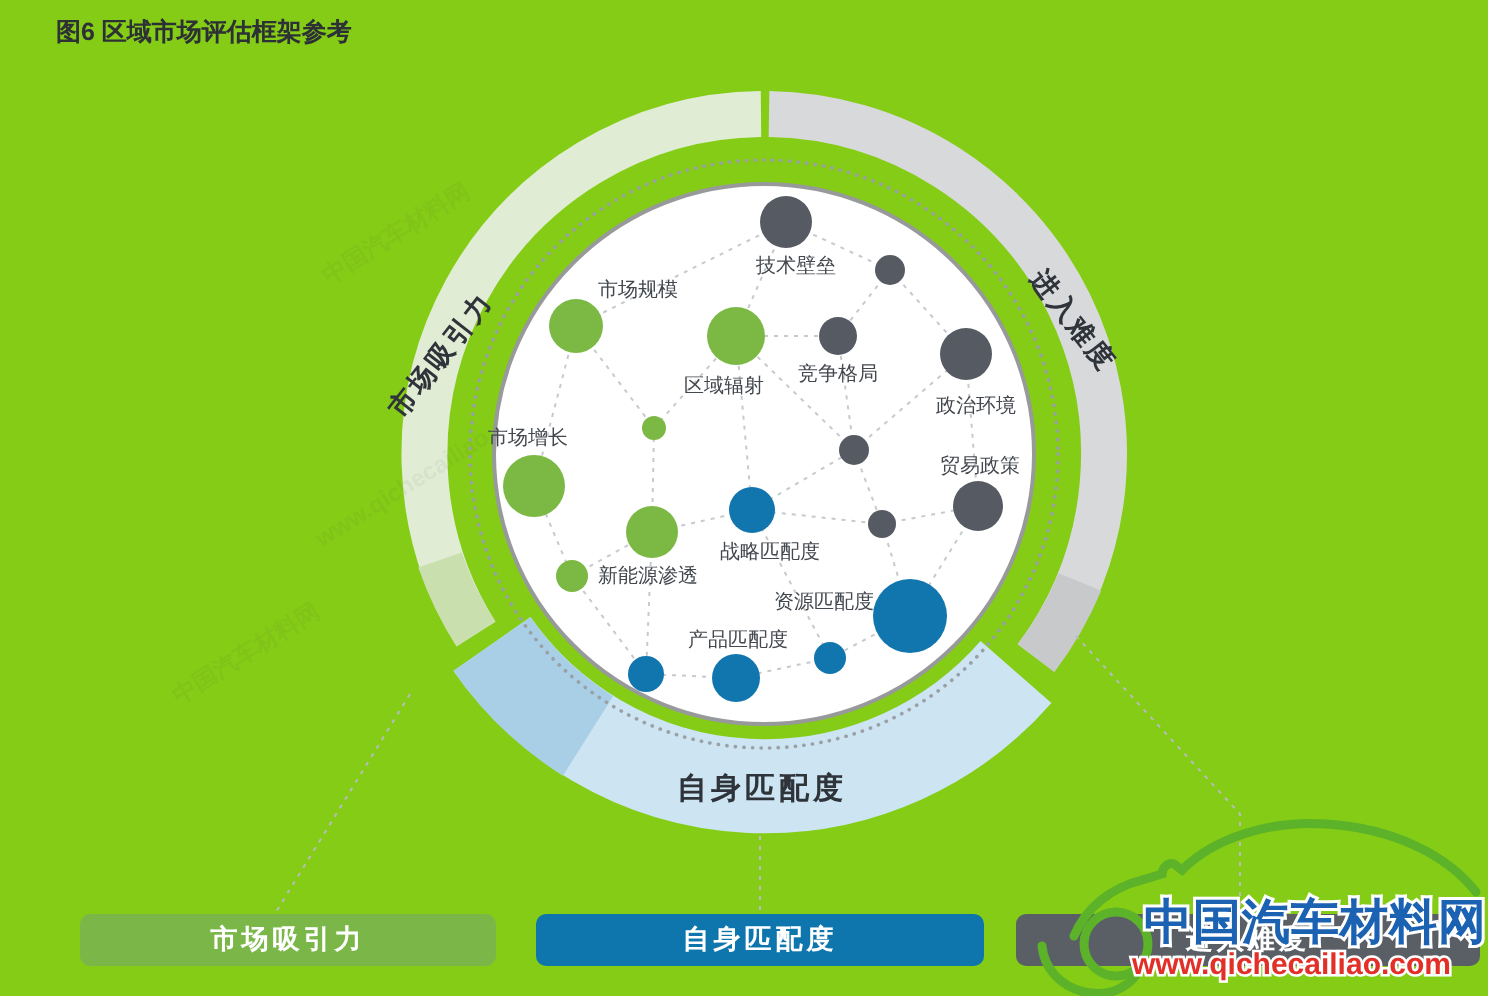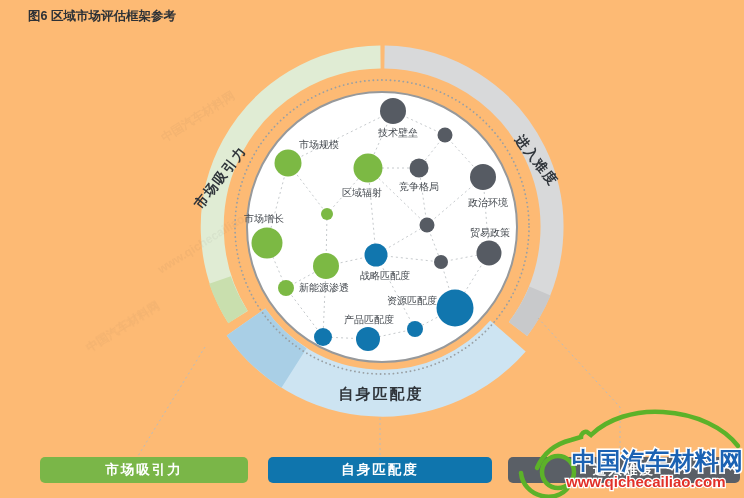--- a/index.html
+++ b/index.html
@@ -1,16 +1,16 @@
 <!DOCTYPE html>
 <html><head>
 <meta charset="utf-8">
 <style>
   html,body{margin:0;padding:0;background:#fff;}
-  .canvas{position:relative;width:744px;height:498px;background:#fdba74;overflow:hidden;
+  .canvas{position:relative;width:744px;height:498px;background:#84cc16;overflow:hidden;
           font-family:"Liberation Sans",sans-serif;}
   .title{position:absolute;left:28px;top:8px;font-size:12.5px;font-weight:bold;color:#2d3136;}
   .diagram-svg{position:absolute;left:0;top:0;}
   .blabel{font-size:10px;fill:#43484e;}
   .arclabel{font-weight:bold;fill:#2f343a;}
   .legend-btn{position:absolute;top:457px;height:26px;border-radius:5px;
               display:flex;align-items:center;justify-content:center;
               color:#fff;font-size:13.5px;font-weight:bold;letter-spacing:2px;cursor:pointer;}
   .btn-green{left:40px;width:208px;background:#7ab648;}
   .btn-blue{left:268px;width:224px;background:#0f75ad;}

